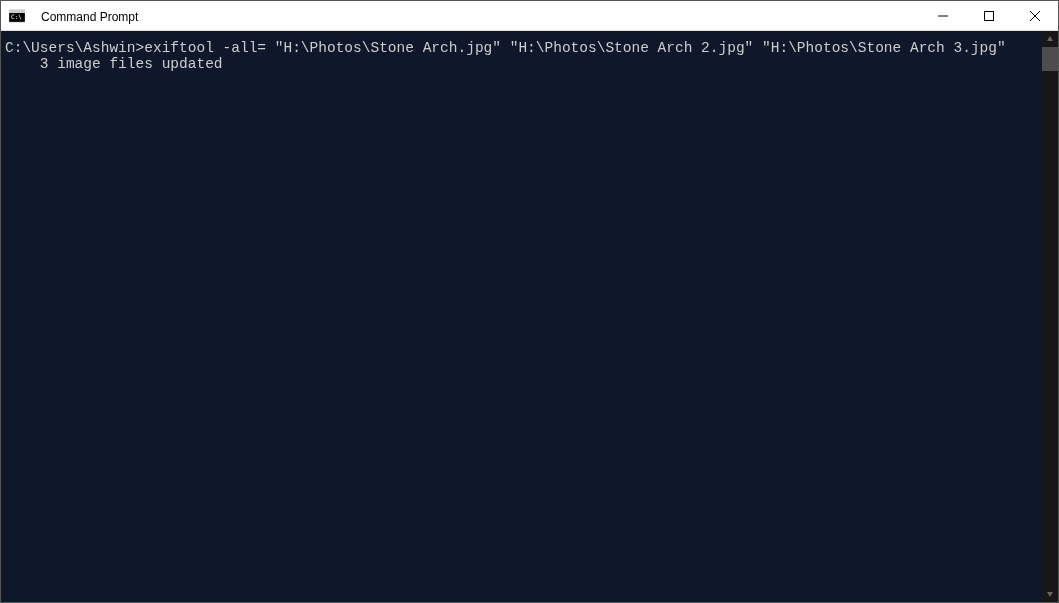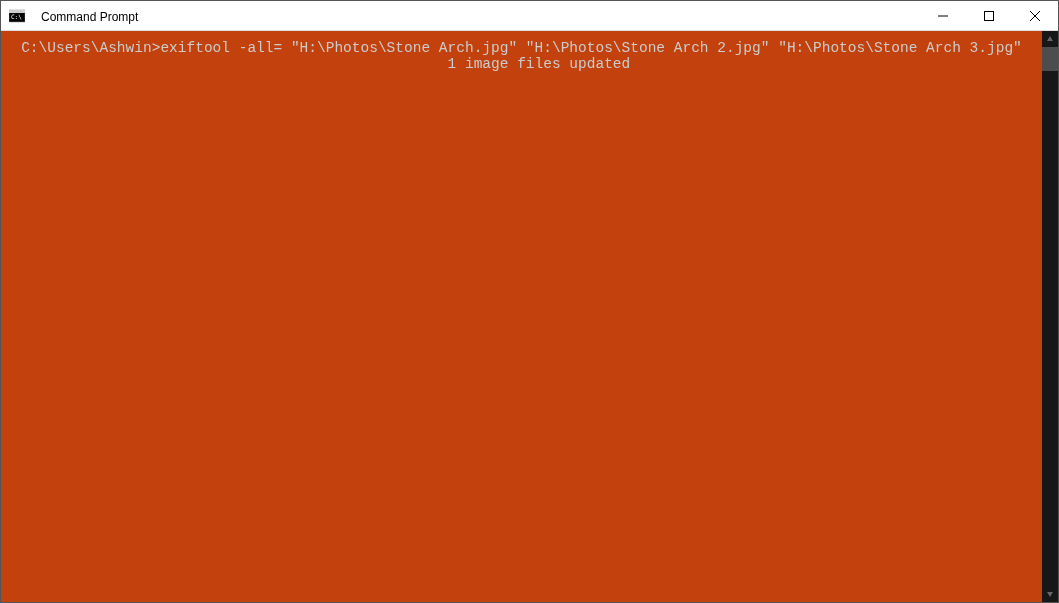--- a/index.html
+++ b/index.html
@@ -64,23 +64,22 @@
       border: none;
       cursor: pointer;
     }
     .title-btn svg {
       width: 10px;
       height: 10px;
     }
     .terminal-area {
       flex: 1;
       display: flex;
-      background: #c2410c;
+      background: #0f172a;
       position: relative;
-      text-align: center;
     }
     .terminal-content {
       flex: 1;
       padding: 10px 4px 4px 4px;
       font-family: Consolas, "Courier New", monospace;
       font-size: 14.5px;
       color: #cccccc;
       line-height: 1.1;
       white-space: pre;
       overflow: hidden;
@@ -159,21 +158,21 @@
       <button class="title-btn close">
         <svg viewBox="0 0 10 10">
           <line x1="0" y1="0" x2="10" y2="10" stroke="#000" stroke-width="1"></line>
           <line x1="10" y1="0" x2="0" y2="10" stroke="#000" stroke-width="1"></line>
         </svg>
       </button>
     </div>
   </div>
 
   <div class="terminal-area">
-    <div class="terminal-content"><span class="prompt-line">C:\Users\Ashwin&gt;exiftool -all= "H:\Photos\Stone Arch.jpg" "H:\Photos\Stone Arch 2.jpg" "H:\Photos\Stone Arch 3.jpg"</span><span class="prompt-line">    1 image files updated</span><span class="prompt-line"></span></div>
+    <div class="terminal-content"><span class="prompt-line">C:\Users\Ashwin&gt;exiftool -all= "H:\Photos\Stone Arch.jpg" "H:\Photos\Stone Arch 2.jpg" "H:\Photos\Stone Arch 3.jpg"</span><span class="prompt-line">    3 image files updated</span><span class="prompt-line"></span></div>
     <div class="scrollbar">
       <div class="scroll-up">
         <svg viewBox="0 0 8 8">
             <polygon points="4,1 7,6 1,6" fill="#666"></polygon>
           </svg>
       </div>
       <div class="scroll-track">
         <div class="scroll-thumb"></div>
       </div>
       <div class="scroll-down">

